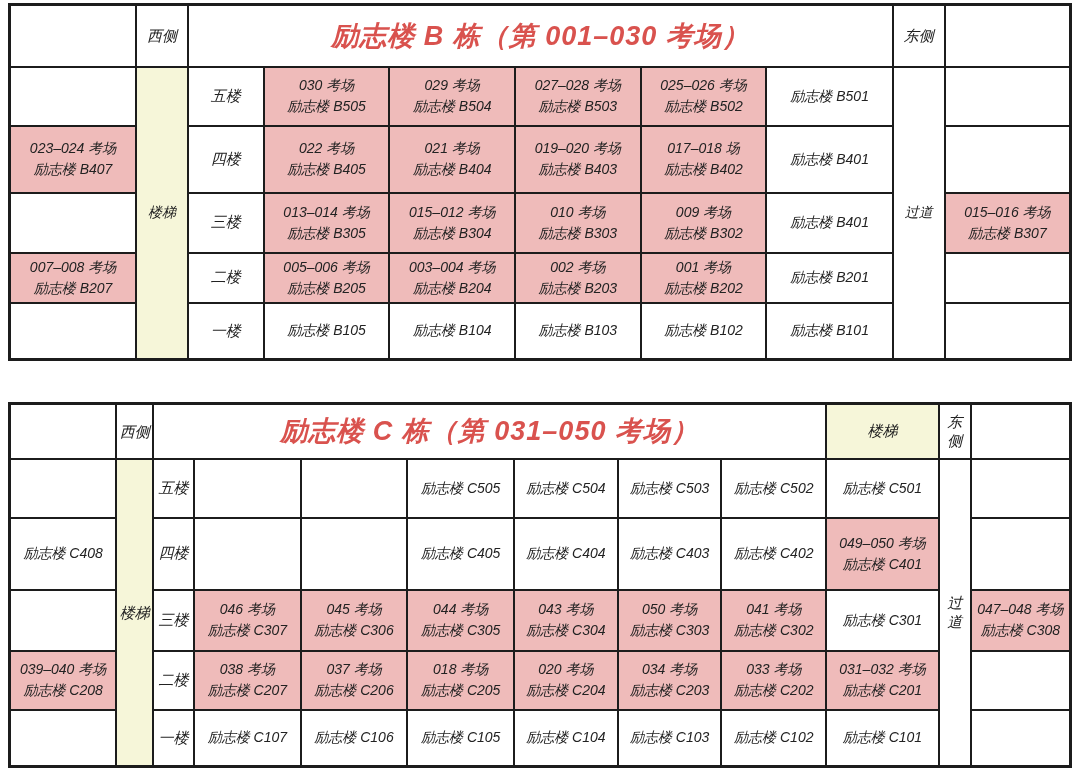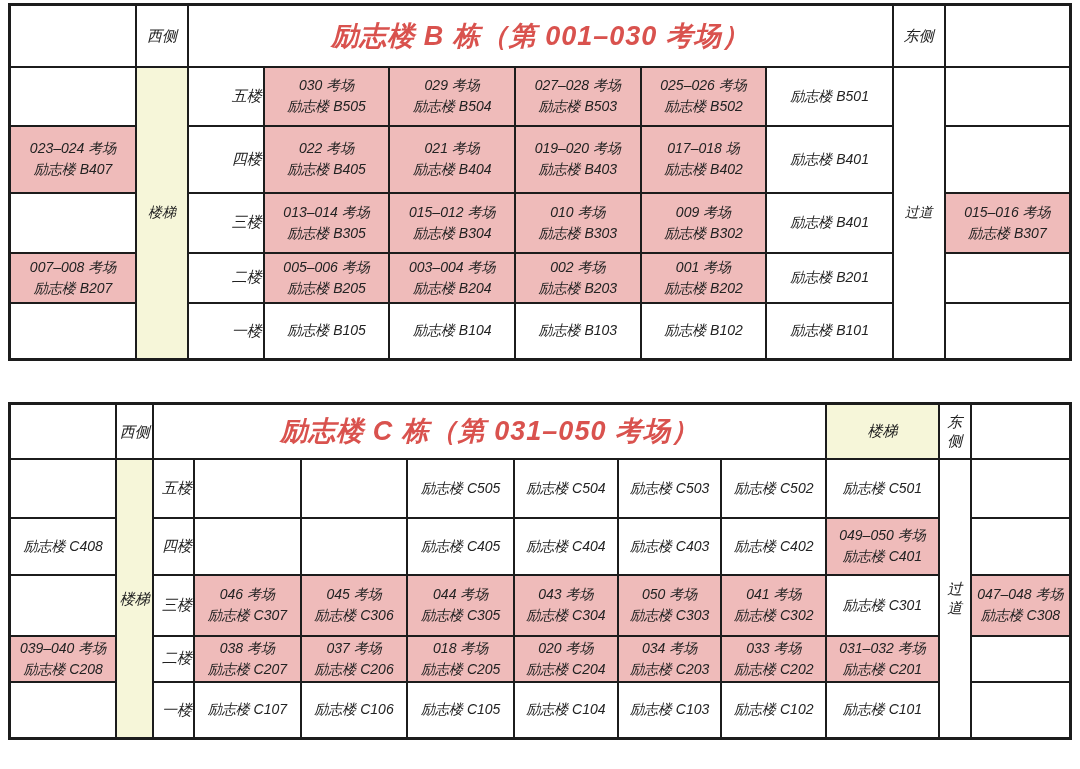--- a/index.html
+++ b/index.html
@@ -35,21 +35,21 @@
   .pink{background:var(--pink);}
   .yellow{background:var(--yellow);}
   .title-cell{
     color:var(--red);
     font-weight:bold;
     font-size:27px;
     letter-spacing:1px;
     line-height:1.2;
     margin-top:48px;
   }
-  .floor{font-size:15px;text-align:right;}
+  .floor{font-size:15px;}
   .side{font-size:15px;}
   .vert{
     word-break:break-all;
     line-height:1.3;
     padding:2px 0;
     font-size:15px;
   }
 </style>
 </head>
 <body>
@@ -182,21 +182,21 @@
       <td></td>
       <td></td>
       <td>励志楼 C505</td>
       <td>励志楼 C504</td>
       <td>励志楼 C503</td>
       <td>励志楼 C502</td>
       <td>励志楼 C501</td>
       <td rowspan="5" class="vert">过道</td>
       <td></td>
     </tr>
-    <tr style="height:57px">
+    <tr style="height:72px">
       <td>励志楼 C408</td>
       <td class="floor">四楼</td>
       <td></td>
       <td></td>
       <td>励志楼 C405</td>
       <td>励志楼 C404</td>
       <td>励志楼 C403</td>
       <td>励志楼 C402</td>
       <td class="pink">049–050 考场
 励志楼 C401</td>
@@ -214,21 +214,21 @@
       <td class="pink">043 考场
 励志楼 C304</td>
       <td class="pink">050 考场
 励志楼 C303</td>
       <td class="pink">041 考场
 励志楼 C302</td>
       <td>励志楼 C301</td>
       <td class="pink">047–048 考场
 励志楼 C308</td>
     </tr>
-    <tr style="height:46px">
+    <tr style="height:59px">
       <td class="pink">039–040 考场
 励志楼 C208</td>
       <td class="floor">二楼</td>
       <td class="pink">038 考场
 励志楼 C207</td>
       <td class="pink">037 考场
 励志楼 C206</td>
       <td class="pink">018 考场
 励志楼 C205</td>
       <td class="pink">020 考场

